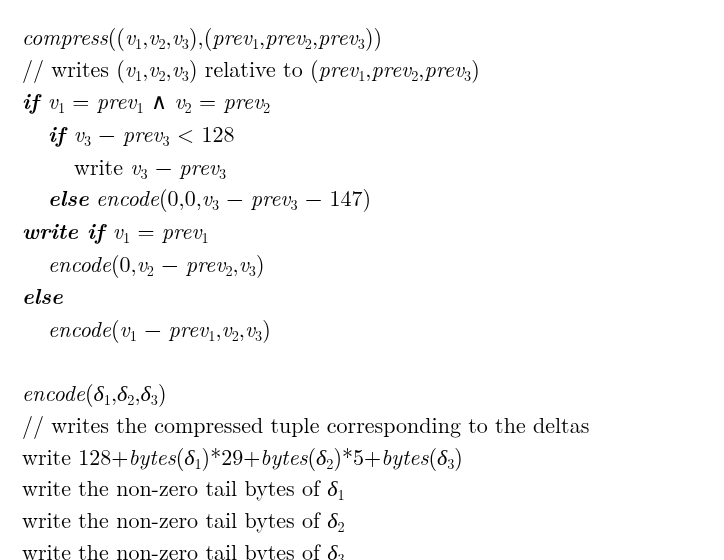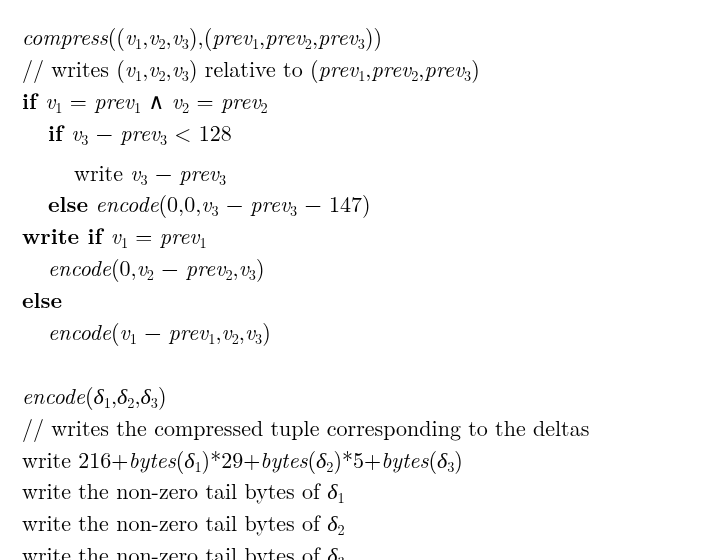--- a/index.html
+++ b/index.html
@@ -8,23 +8,23 @@
     background: #fff;
     font-family: "Latin Modern Roman", "CMU Serif", "Computer Modern", Georgia, serif;
     font-size: 22px;
     line-height: 1.45;
     color: #000;
     width: 724px;
     box-sizing: border-box;
   }
   .line { white-space: nowrap; }
   .ind1 { padding-left: 26px; }
-  .ind2 { padding-left: 52px; margin-top: 8px; }
+  .ind2 { padding-left: 52px; }
   .it { font-style: italic; font-family: "Latin Modern Roman", "CMU Serif", Georgia, serif; }
-  .bf { font-weight: bold; }
+  .bf { font-weight: bold; font-style: italic; }
   sub {
     font-size: 0.65em;
     vertical-align: baseline;
     position: relative;
     bottom: -0.28em;
     font-style: normal;
   }
   .blank { height: 1.45em; }
 </style>
 </head>
@@ -74,21 +74,21 @@
 
 <div class="line">
   <span class="it">encode</span><span>(</span><span class="it"><span>δ</span><sub>1</sub></span><span>,</span><span class="it"><span>δ</span><sub>2</sub></span><span>,</span><span class="it"><span>δ</span><sub>3</sub></span><span>)</span>
 </div>
 
 <div class="line">
   <span>// writes the compressed tuple corresponding to the deltas</span>
 </div>
 
 <div class="line">
-  <span>write 216+</span><span class="it">bytes</span>(<span class="it"><span>δ</span><sub>1</sub></span>)<span>*29+</span><span class="it">bytes</span>(<span class="it"><span>δ</span><sub>2</sub></span>)<span>*5+</span><span class="it">bytes</span>(<span class="it"><span>δ</span><sub>3</sub></span>)
+  <span>write 128+</span><span class="it">bytes</span>(<span class="it"><span>δ</span><sub>1</sub></span>)<span>*29+</span><span class="it">bytes</span>(<span class="it"><span>δ</span><sub>2</sub></span>)<span>*5+</span><span class="it">bytes</span>(<span class="it"><span>δ</span><sub>3</sub></span>)
 </div>
 
 <div class="line">
   <span>write the non-zero tail bytes of </span><span class="it"><span>δ</span><sub>1</sub></span>
 </div>
 
 <div class="line">
   <span>write the non-zero tail bytes of </span><span class="it"><span>δ</span><sub>2</sub></span>
 </div>
 

